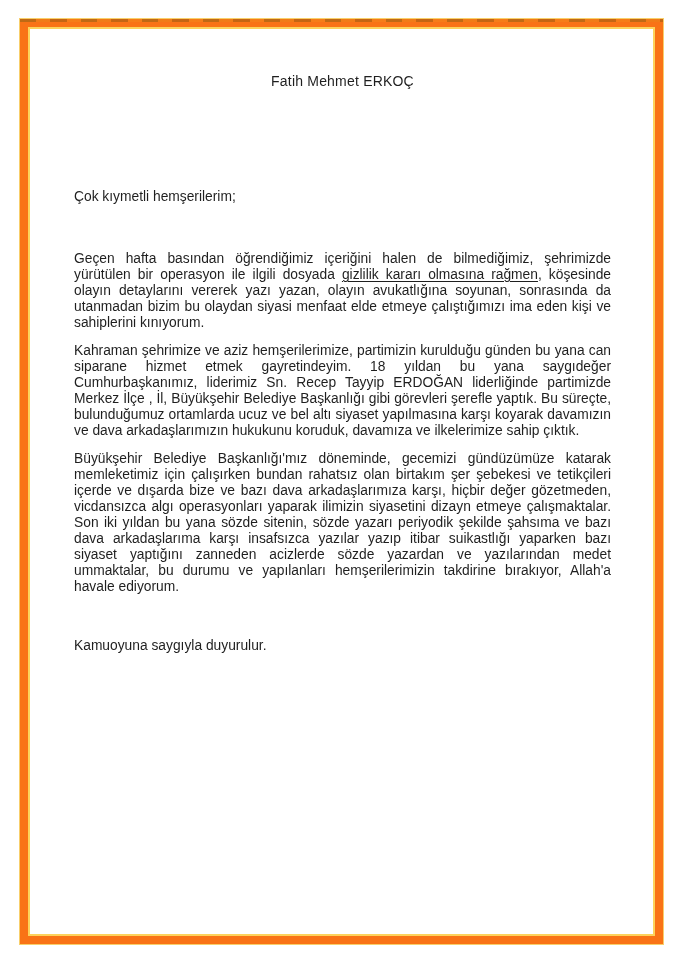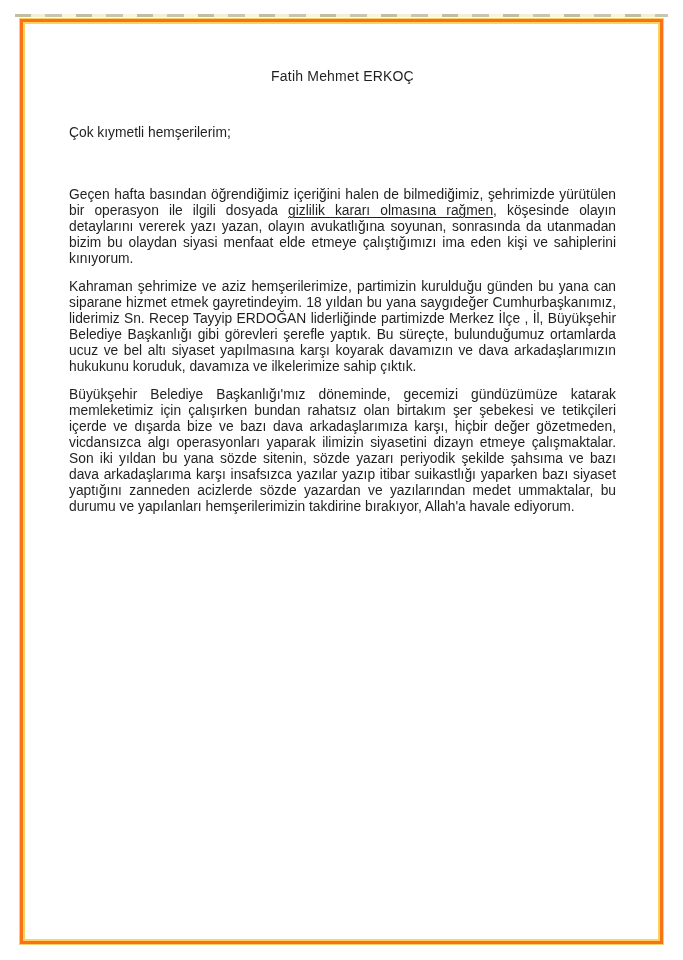--- a/index.html
+++ b/index.html
@@ -20,21 +20,21 @@
     inset: 0;
     background: #ffffff;
   }
   .frame {
     position: absolute;
     left: 20px;
     top: 19px;
     width: 643px;
     height: 925px;
     box-sizing: border-box;
-    border: 3px solid #f97316;
+    border: 8px solid #f97316;
     
     box-shadow:
       inset 0 0 0 2px #fdd35b,
       0 0 0 1px #f8cf6b;
     background: #ffffff;
   }
   
   .frame::before {
     content: "";
     position: absolute;
@@ -58,21 +58,21 @@
     box-sizing: border-box;
   }
   .title {
     margin: 46px 0 0 0;
     font-size: 14px;
     font-weight: normal;
     text-align: center;
     letter-spacing: 0.2px;
   }
   .greeting {
-    margin: 39px 0 0 0;
+    margin: 98px 0 0 0;
     font-size: 13.8px;
     line-height: 20px;
   }
   .para {
     margin: 44px 0 0 0;
     font-size: 13.8px;
     line-height: 16px;
     text-align: justify;
     text-justify: inter-word;
   }
@@ -100,16 +100,17 @@
       <h1 class="title">Fatih Mehmet ERKOÇ</h1>
 
       <p class="greeting">Çok kıymetli hemşerilerim;</p>
 
       <p class="para"><span>Geçen hafta basından öğrendiğimiz içeriğini halen de bilmediğimiz, şehrimizde yürütülen bir operasyon ile ilgili dosyada </span><span class="u">gizlilik kararı olmasına rağmen</span><span>, köşesinde olayın detaylarını vererek yazı yazan, olayın avukatlığına soyunan, sonrasında da utanmadan bizim bu olaydan siyasi menfaat elde etmeye çalıştığımızı ima eden kişi ve sahiplerini kınıyorum.</span></p>
 
       <p class="para">Kahraman şehrimize ve aziz hemşerilerimize, partimizin kurulduğu günden bu yana can siparane hizmet etmek gayretindeyim. 18 yıldan bu yana saygıdeğer Cumhurbaşkanımız, liderimiz Sn. Recep Tayyip ERDOĞAN liderliğinde partimizde Merkez İlçe , İl, Büyükşehir Belediye Başkanlığı gibi görevleri şerefle yaptık. Bu süreçte, bulunduğumuz ortamlarda ucuz ve bel altı siyaset yapılmasına karşı koyarak davamızın ve dava arkadaşlarımızın hukukunu koruduk, davamıza ve ilkelerimize sahip çıktık.</p>
 
       <p class="para">Büyükşehir Belediye Başkanlığı'mız döneminde, gecemizi gündüzümüze katarak memleketimiz için çalışırken bundan rahatsız olan birtakım şer şebekesi ve tetikçileri içerde ve dışarda bize ve bazı dava arkadaşlarımıza karşı, hiçbir değer gözetmeden, vicdansızca algı operasyonları yaparak ilimizin siyasetini dizayn etmeye çalışmaktalar. Son iki yıldan bu yana sözde sitenin, sözde yazarı periyodik şekilde şahsıma ve bazı dava arkadaşlarıma karşı insafsızca yazılar yazıp itibar suikastlığı yaparken bazı siyaset yaptığını zanneden acizlerde sözde yazardan ve yazılarından medet ummaktalar, bu durumu ve yapılanları hemşerilerimizin takdirine bırakıyor, Allah'a havale ediyorum.</p>
 
+      <p class="closing">Kamuoyuna saygıyla duyurulur.</p>
 
     </div>
   </div>
 </div>
 
 </body></html>

